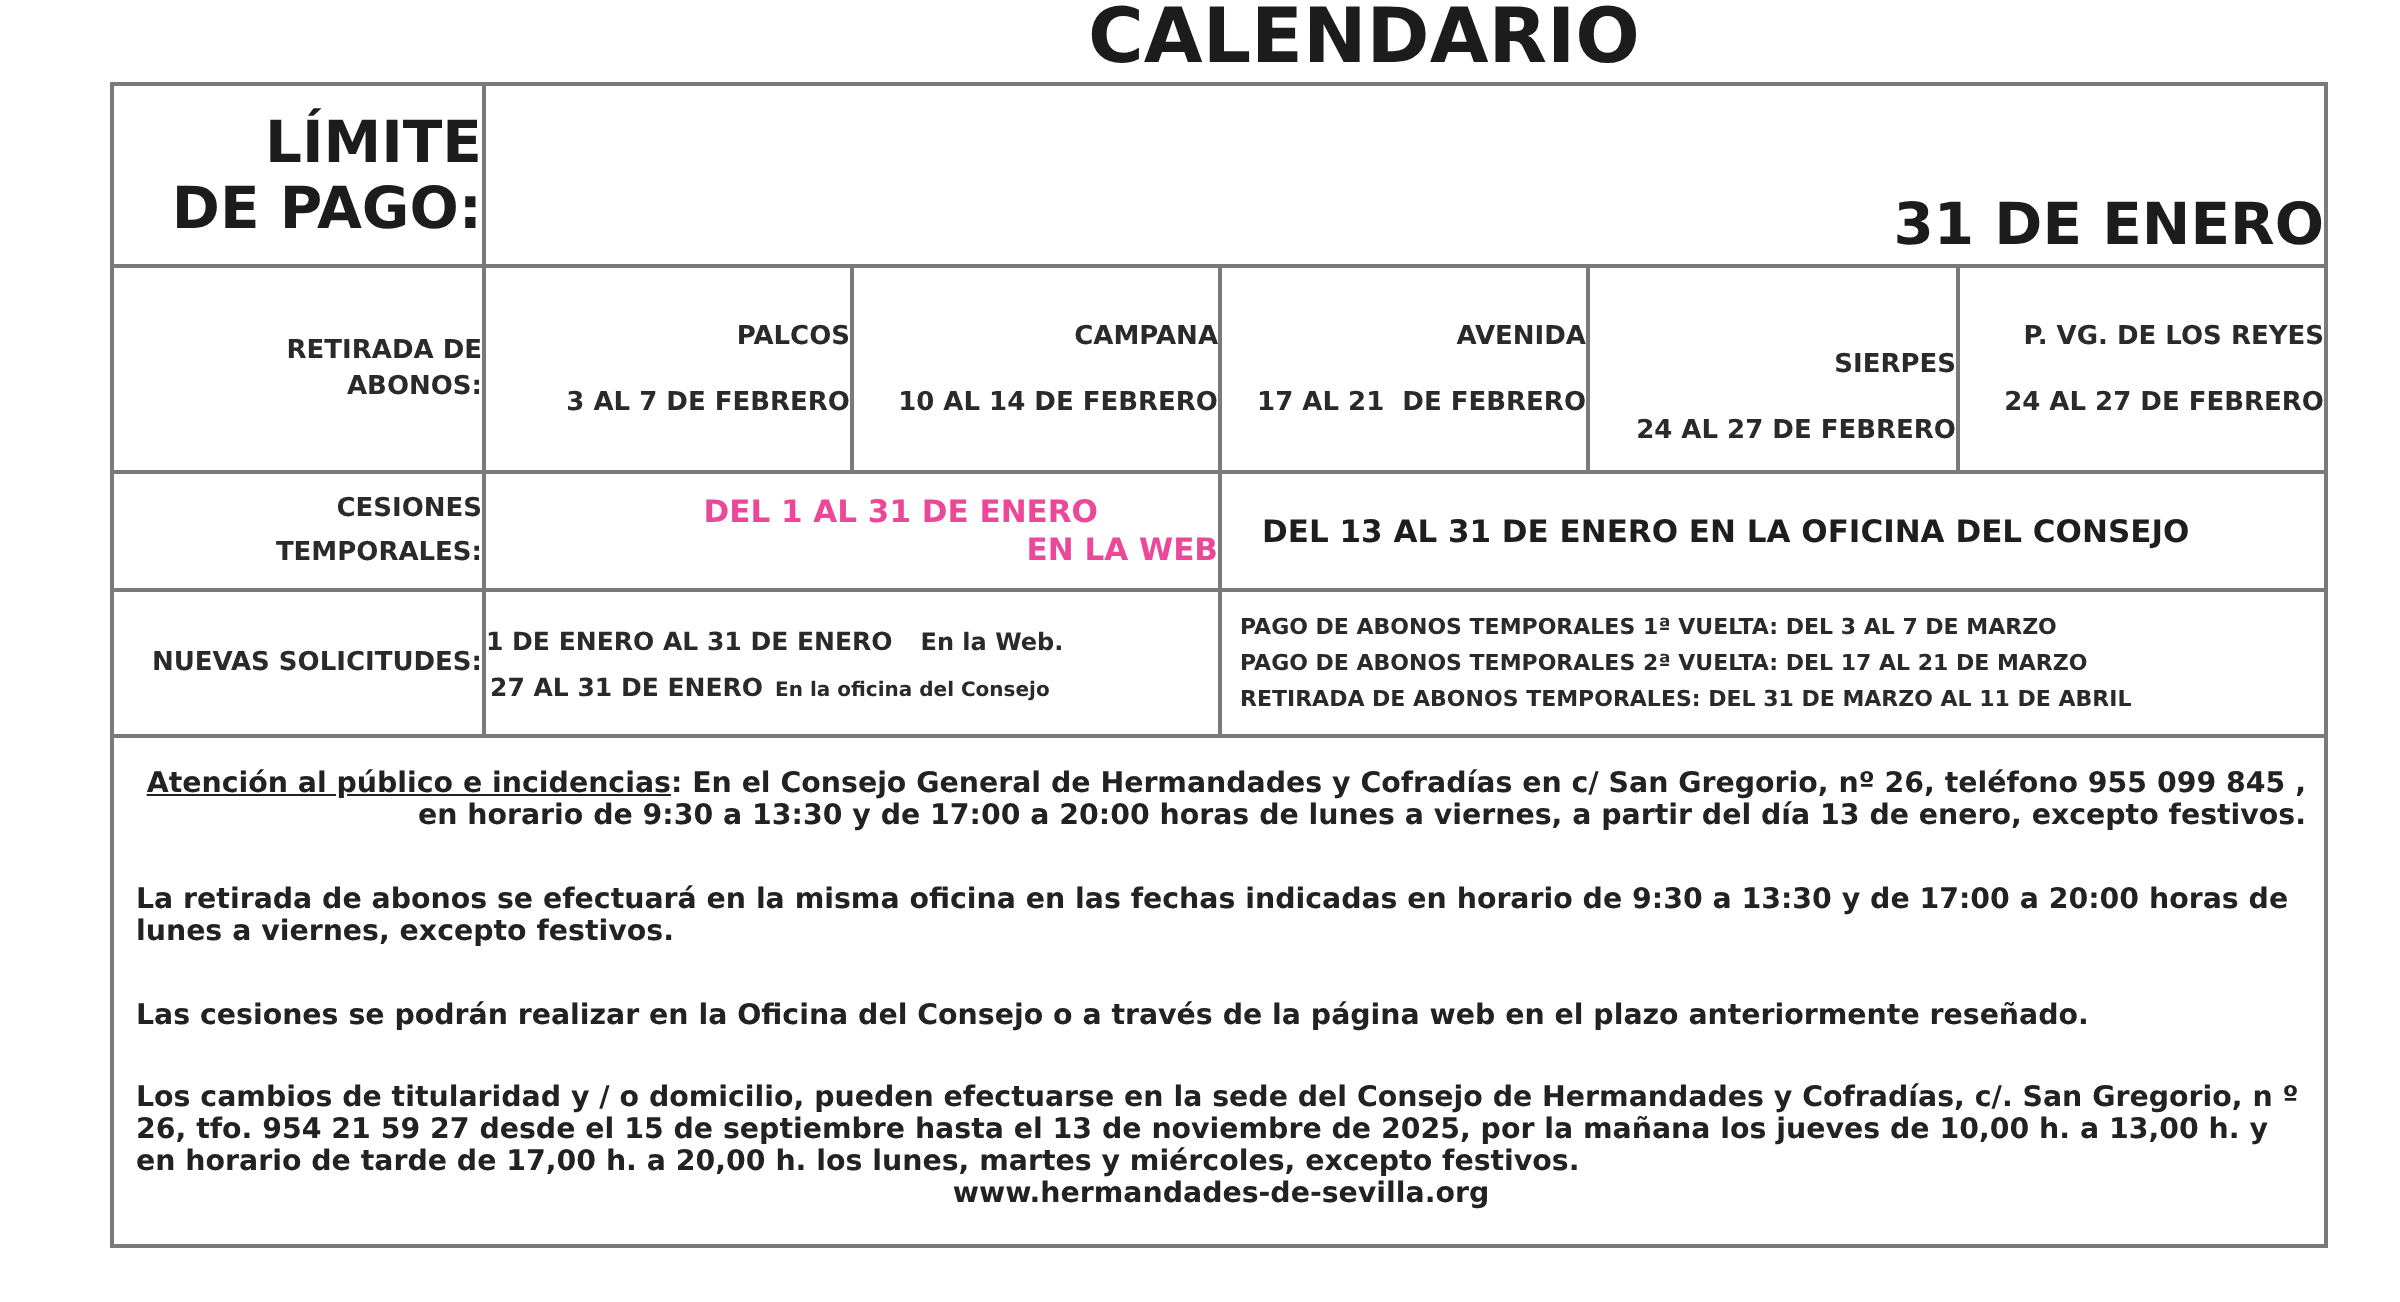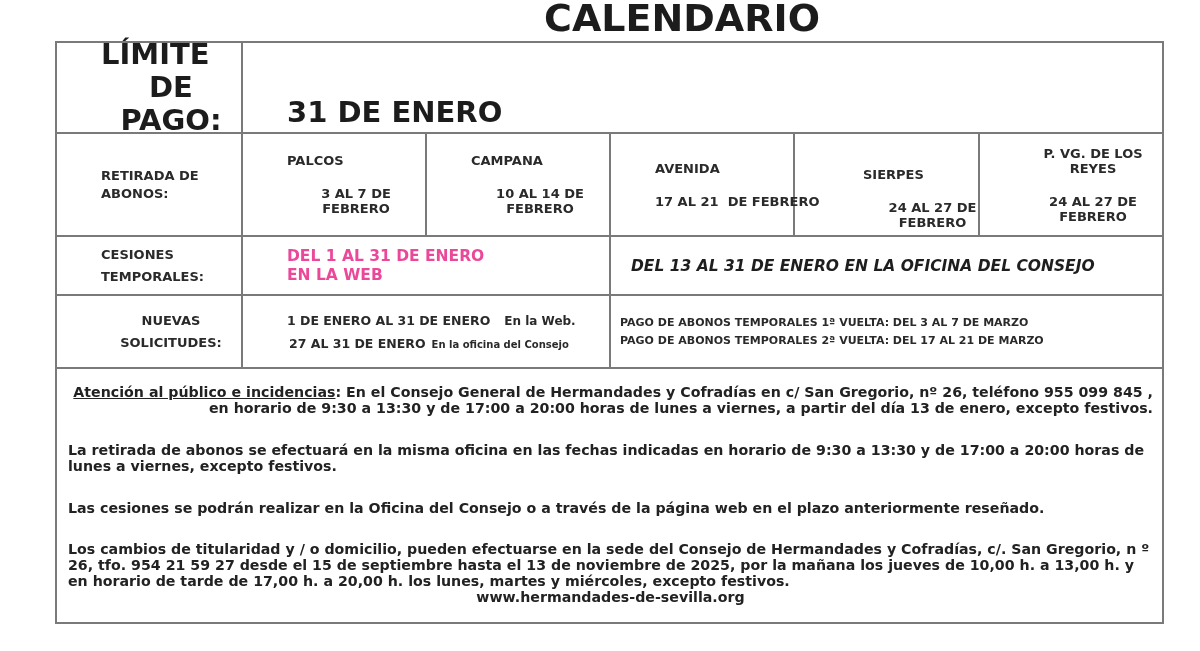--- a/index.html
+++ b/index.html
@@ -1,30 +1,30 @@
 <!DOCTYPE html>
 <html><head>
   <meta charset="utf-8">
   <style>
     html, body { margin: 0; padding: 0; background: #ffffff; }
     body { width: 1200px; height: 651px; position: relative; overflow: hidden;
            font-family: "DejaVu Sans", "Liberation Sans", sans-serif; color: #1e1e1e; }
     .title { position: absolute; left: 0; width: 1364px; top: -4px; text-align: center;
              font-size: 38px; font-weight: bold; letter-spacing: 0px; color: #1c1c1c; }
     .cell { position: absolute; box-sizing: border-box; display: flex; flex-direction: column;
-            align-items: flex-start; justify-content: center; text-align: center; font-weight: bold; padding-left: 44px; }
+            align-items: flex-end; justify-content: center; text-align: center; font-weight: bold; }
     .hline { position: absolute; height: 2px; background: #7a7a7a; }
     .vline { position: absolute; width: 2px; background: #7a7a7a; }
     .big-label { font-size: 29px; line-height: 33px; color: #1c1c1c; }
     .big-value { font-size: 29px; color: #1c1c1c; }
     .label { font-size: 13px; line-height: 22px; color: #2a2a2a; }
     .col-head { font-size: 13px; color: #2a2a2a; }
     .col-date { font-size: 13px; color: #2a2a2a; margin-top: 18px; }
     .ces-left { font-size: 15.5px; line-height: 19px; color: #ec4899; }
-    .ces-right { font-size: 15.5px; color: #1e1e1e; font-style: italic; }
+    .ces-right { font-size: 15.5px; color: #1e1e1e; }
     .nue-line { font-size: 12.5px; color: #2a2a2a; white-space: nowrap; }
     .nue-line .small { font-size: 10px; font-weight: bold; margin-left: 6px; }
     .nue-line .mid { font-size: 12px; font-weight: bold; margin-left: 14px; }
     .pago-line { font-size: 11px; line-height: 18px; color: #2a2a2a; white-space: nowrap; text-align: right; }
     .info { position: absolute; left: 68px; width: 1085px; font-size: 14.2px; font-weight: bold;
             line-height: 16px; color: #222; }
     .info p { margin: 0; }
     .u { text-decoration: underline; }
     .url { text-align: center; }
   </style>
@@ -68,21 +68,21 @@
   <div class="col-date">3 AL 7 DE FEBRERO</div>
 </div>
 <div class="cell" style="left:427px; top:134px; width:182px; height:101px;">
   <div class="col-head">CAMPANA</div>
   <div class="col-date">10 AL 14 DE FEBRERO</div>
 </div>
 <div class="cell" style="left:611px; top:134px; width:182px; height:101px;">
   <div class="col-head">AVENIDA</div>
   <div class="col-date" style="white-space:pre;">17 AL 21  DE FEBRERO</div>
 </div>
-<div class="cell" style="left:819px; top:134px; width:183px; height:129px;">
+<div class="cell" style="left:795px; top:134px; width:183px; height:129px;">
   <div class="col-head">SIERPES</div>
   <div class="col-date">24 AL 27 DE FEBRERO</div>
 </div>
 <div class="cell" style="left:980px; top:134px; width:182px; height:101px;">
   <div class="col-head">P. VG. DE LOS REYES</div>
   <div class="col-date">24 AL 27 DE FEBRERO</div>
 </div>
 
 <div class="cell" style="left:57px; top:237px; width:184px; height:57px;">
   <div class="label">CESIONES</div>
@@ -103,20 +103,21 @@
   <div class="nue-line" style="margin-bottom:8px;">
     <span>1 DE ENERO AL 31 DE ENERO</span><span class="mid">En la Web.</span>
   </div>
   <div class="nue-line" style="padding-left:2px;">
     <span>27 AL 31 DE ENERO</span><span class="small">En la oficina del Consejo</span>
   </div>
 </div>
 <div class="cell" style="left:611px; top:296px; width:551px; height:71px; align-items:flex-start; padding-left:9px;">
   <div class="pago-line">PAGO DE ABONOS TEMPORALES 1ª VUELTA: DEL 3 AL 7 DE MARZO</div>
   <div class="pago-line">PAGO DE ABONOS TEMPORALES 2ª VUELTA: DEL 17 AL 21 DE MARZO</div>
+  <div class="pago-line">RETIRADA DE ABONOS TEMPORALES: DEL 31 DE MARZO AL 11 DE ABRIL</div>
 </div>
 
 <div class="info" style="top:384px;text-align:right;">
   <p><span class="u">Atención al público e incidencias</span><span>: En el Consejo General de Hermandades y Cofradías en c/ San Gregorio, nº 26, teléfono 955 099 845 , en horario de 9:30 a 13:30 y de 17:00 a 20:00 horas de  lunes a viernes, a partir del día 13 de enero, excepto festivos.</span></p>
 </div>
 <div class="info" style="top:442px;">
   <p>La retirada de abonos se efectuará en la misma oficina en las fechas indicadas en horario de 9:30 a 13:30 y de 17:00 a 20:00 horas de lunes a viernes, excepto festivos.</p>
 </div>
 <div class="info" style="top:500px;">
   <p>Las cesiones se podrán realizar en la Oficina del Consejo o a través de la página web en el plazo anteriormente reseñado.</p>

